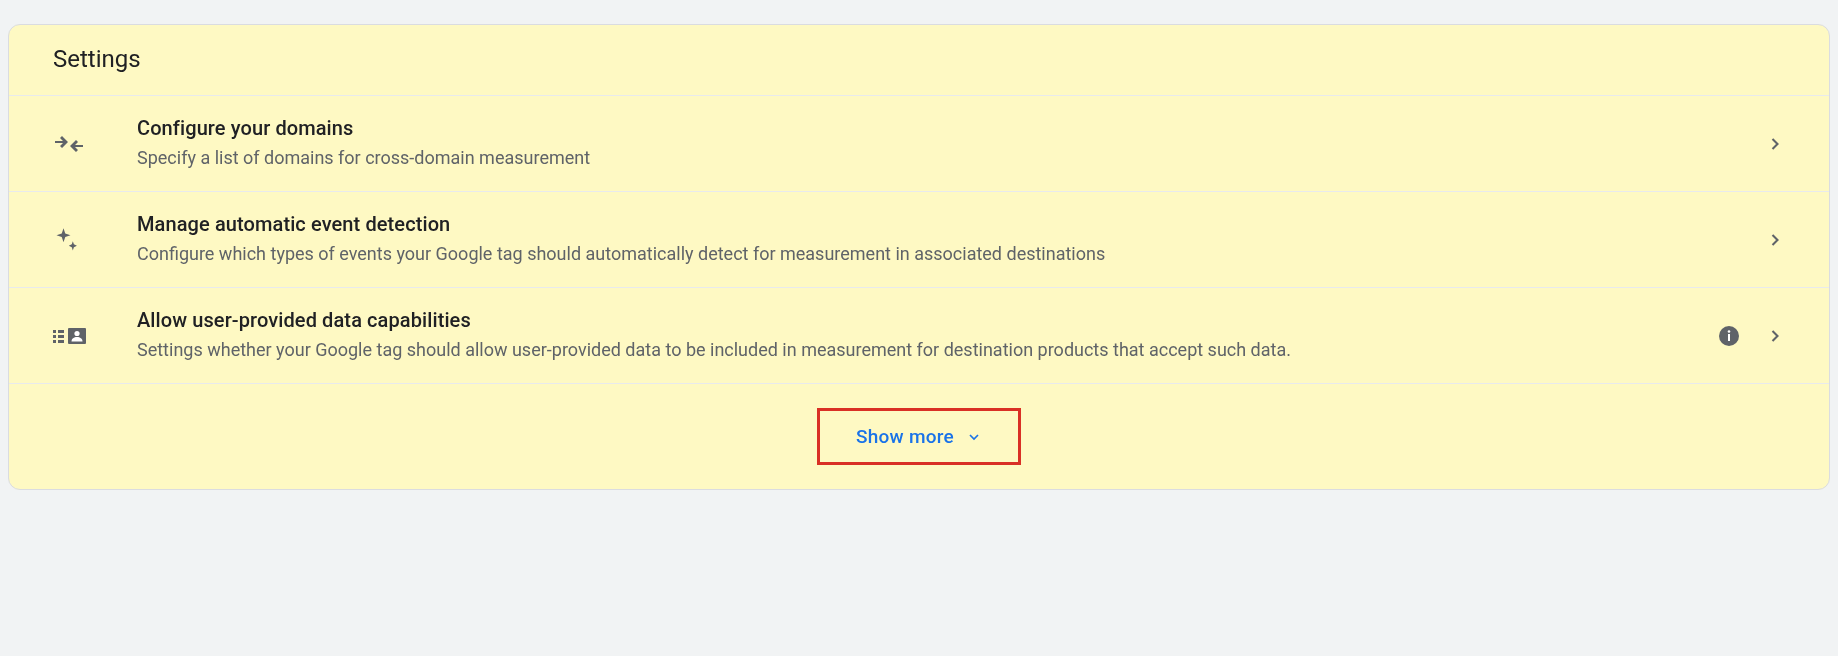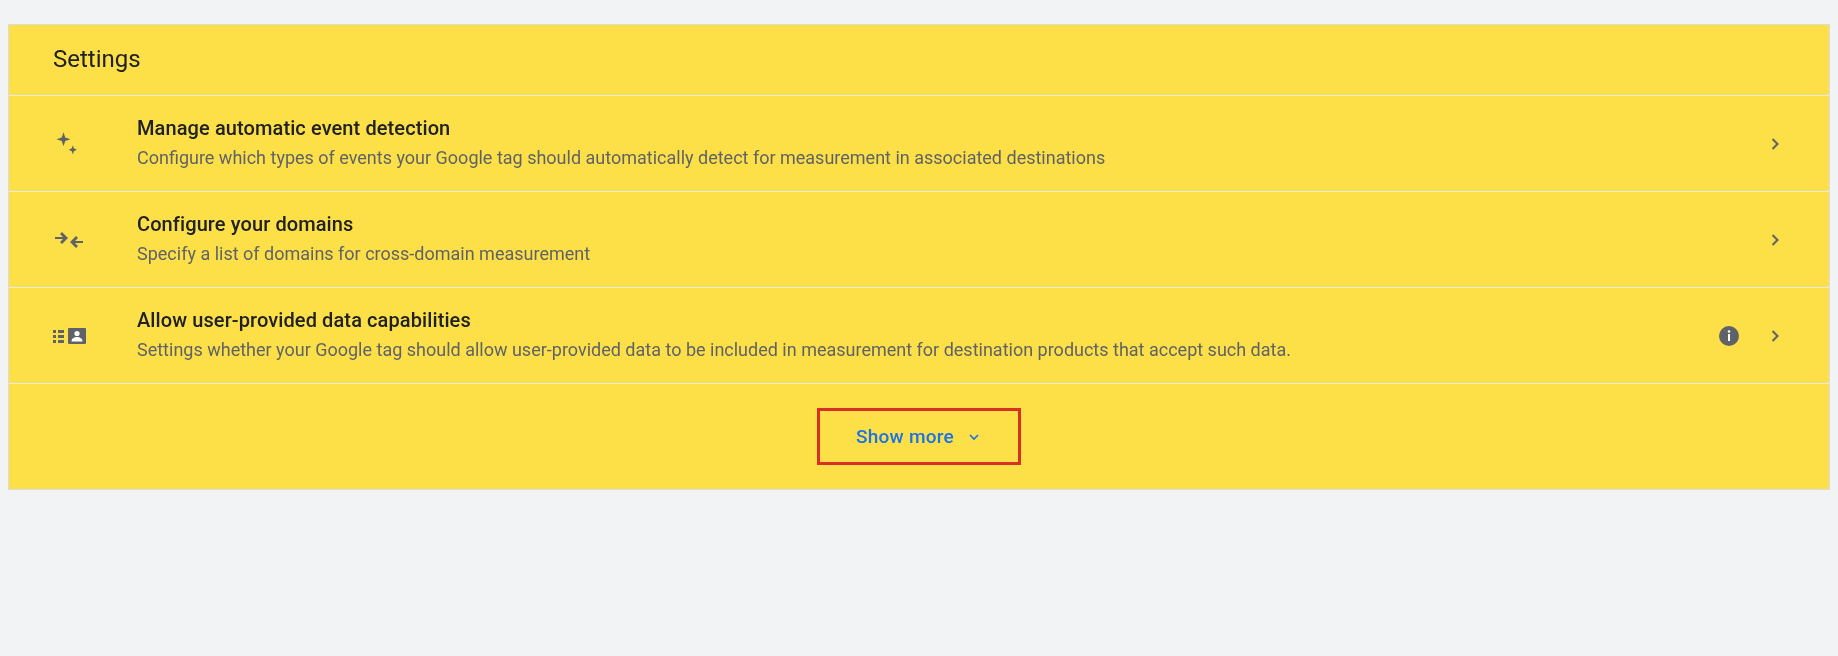--- a/index.html
+++ b/index.html
@@ -6,23 +6,23 @@
       margin: 0;
       padding: 0;
       box-sizing: border-box;
     }
     body {
       font-family: 'Google Sans', Roboto, Arial, sans-serif;
       background-color: #f1f3f4;
       padding: 24px 8px;
     }
     .card {
-      background-color: #fde047;
+      background-color: #fef9c3;
       border: 1px solid #dadce0;
-      border-radius: 0;
+      border-radius: 12px;
       overflow: hidden;
     }
     .card-header {
       padding: 20px 44px 18px 44px;
       border-bottom: 1px solid #e8eaed;
     }
     .header-title {
       font-size: 24px;
       font-weight: 400;
       color: #202124;
@@ -110,48 +110,48 @@
 </head>
 <body>
 
 <div class="card">
   <div class="card-header">
     <h2 class="header-title">Settings</h2>
   </div>
 
   <div class="setting-row">
     <div class="setting-icon">
+      <svg width="32" height="24" viewBox="0 0 32 24" fill="currentColor">
+        <path d="M2 9 L10 9 L7 6 L9 4 L15 10 L9 16 L7 14 L10 11 L2 11 Z"></path>
+        <path d="M30 15 L22 15 L25 18 L23 20 L17 14 L23 8 L25 10 L22 13 L30 13 Z"></path>
+      </svg>
+    </div>
+    <div class="setting-content">
+      <div class="setting-title">Configure your domains</div>
+      <div class="setting-description">Specify a list of domains for cross-domain measurement</div>
+    </div>
+    <div class="setting-trailing">
+      <div class="chevron-wrapper">
+        <svg width="20" height="20" viewBox="0 0 24 24" fill="none" stroke="currentColor" stroke-width="2.5">
+          <polyline points="9 18 15 12 9 6"></polyline>
+        </svg>
+      </div>
+    </div>
+  </div>
+
+  <div class="setting-row">
+    <div class="setting-icon">
       <svg width="28" height="28" viewBox="0 0 24 24" fill="currentColor">
         <path d="M9 2l1.5 4.5L15 8l-4.5 1.5L9 14l-1.5-4.5L3 8l4.5-1.5L9 2z"></path>
         <path d="M17 13l.9 2.7L20.5 17l-2.6 1.3L17 21l-.9-2.7L13.5 17l2.6-1.3L17 13z"></path>
       </svg>
     </div>
     <div class="setting-content">
       <div class="setting-title">Manage automatic event detection</div>
       <div class="setting-description">Configure which types of events your Google tag should automatically detect for measurement in associated destinations</div>
-    </div>
-    <div class="setting-trailing">
-      <div class="chevron-wrapper">
-        <svg width="20" height="20" viewBox="0 0 24 24" fill="none" stroke="currentColor" stroke-width="2.5">
-          <polyline points="9 18 15 12 9 6"></polyline>
-        </svg>
-      </div>
-    </div>
-  </div>
-
-  <div class="setting-row">
-    <div class="setting-icon">
-      <svg width="32" height="24" viewBox="0 0 32 24" fill="currentColor">
-        <path d="M2 9 L10 9 L7 6 L9 4 L15 10 L9 16 L7 14 L10 11 L2 11 Z"></path>
-        <path d="M30 15 L22 15 L25 18 L23 20 L17 14 L23 8 L25 10 L22 13 L30 13 Z"></path>
-      </svg>
-    </div>
-    <div class="setting-content">
-      <div class="setting-title">Configure your domains</div>
-      <div class="setting-description">Specify a list of domains for cross-domain measurement</div>
     </div>
     <div class="setting-trailing">
       <div class="chevron-wrapper">
         <svg width="20" height="20" viewBox="0 0 24 24" fill="none" stroke="currentColor" stroke-width="2.5">
           <polyline points="9 18 15 12 9 6"></polyline>
         </svg>
       </div>
     </div>
   </div>
 

